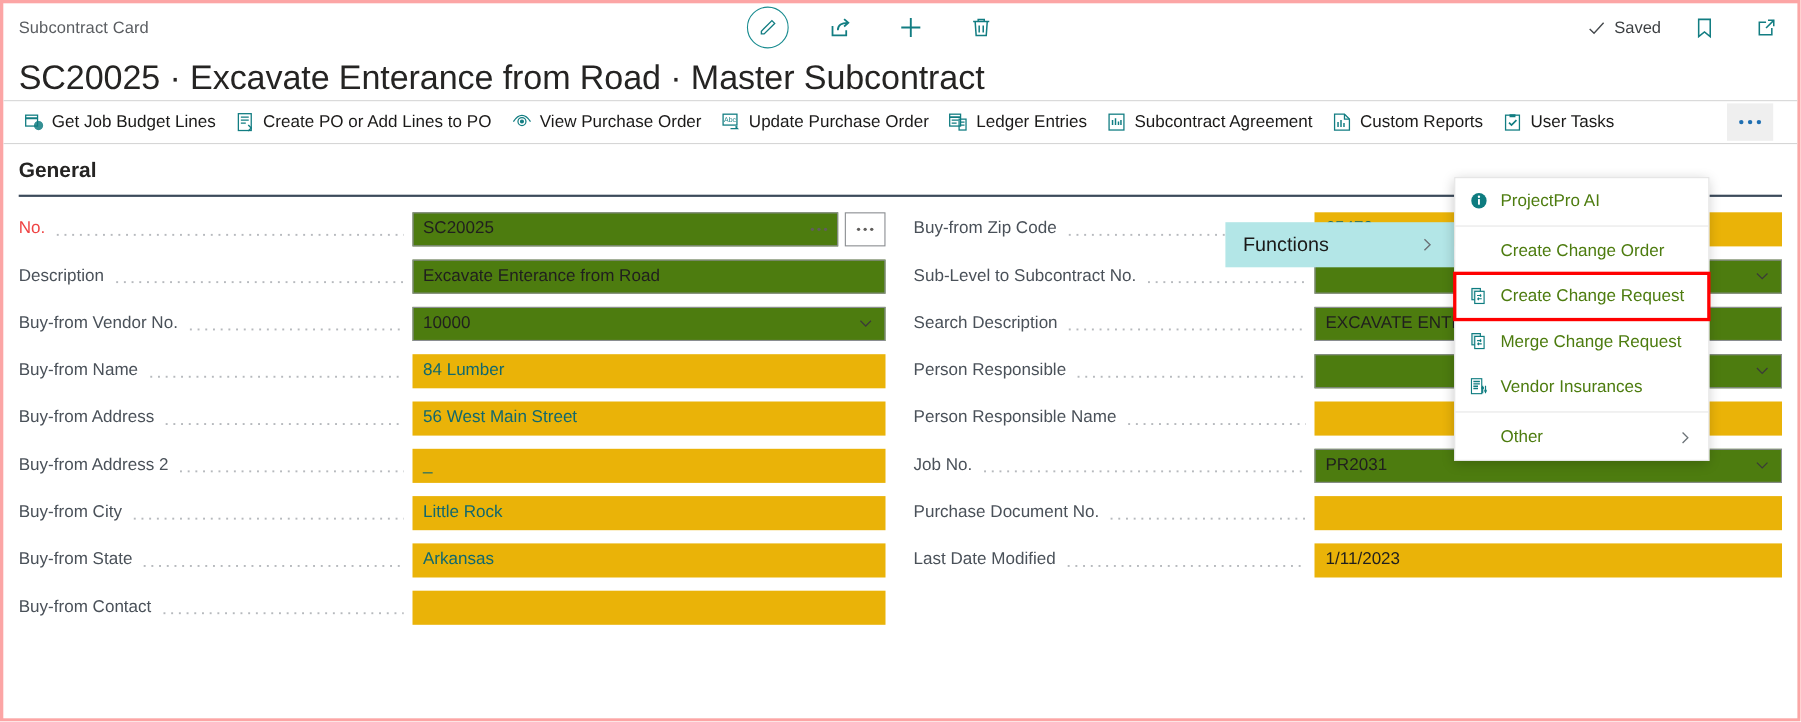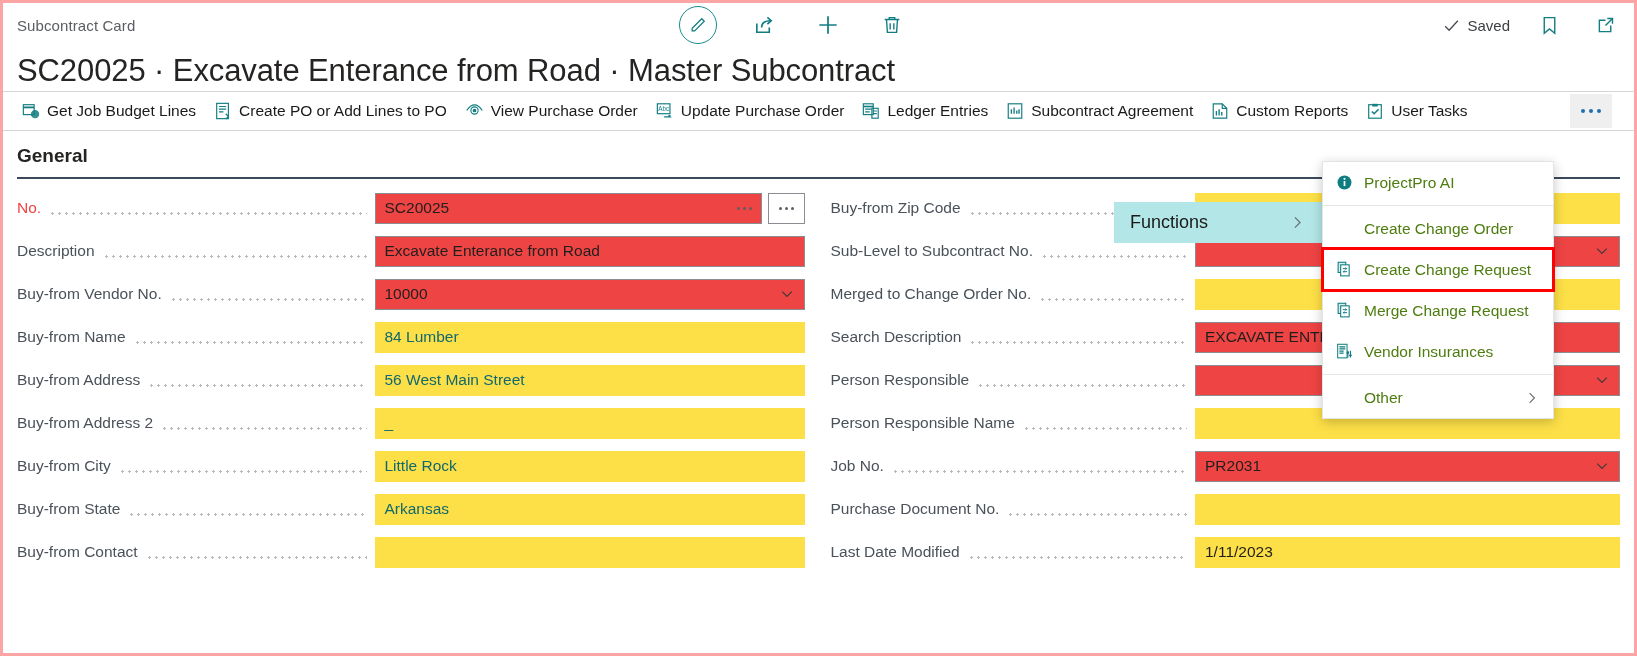--- a/index.html
+++ b/index.html
@@ -156,28 +156,28 @@
     display:flex;
     align-items:center;
   }
   .field {
     height:31px;
     display:flex;
     align-items:center;
     padding:0 9px;
     font-size:15.5px;
     color:#201f1e;
-    background:#ef4444;
+    background:#4d7c0f;
     border:1px solid #8a8d91;
     white-space:nowrap;
     overflow:hidden;
   }
   .field.flat {
     border:1px solid transparent;
-    background:#fde047;
+    background:#eab308;
     color:#11686e;
   }
   .field.dd { justify-content:space-between; }
   .chev {
     color:#3b3a39;
     margin-left:8px;
     display:flex;align-items:center;
   }
   .dots-inline {
     display:flex;gap:3px;margin-left:auto;padding-left:10px;
@@ -540,29 +540,20 @@
             <span></span>
             <span class="chev">
               <svg width="16" height="16" viewBox="0 0 20 20" fill="none" stroke="currentColor" stroke-width="1.4">
                   <path d="M4 7l6 6 6-6"></path>
                 </svg>
             </span>
           </span>
         </span>
       </div>
 
-      <div class="row">
-        <span class="lbl">Merged to Change Order No.</span>
-        <span class="leader"></span>
-        <span class="ctl">
-          <span class="field flat">
-            <span></span>
-          </span>
-        </span>
-      </div>
 
       <div class="row">
         <span class="lbl">Search Description</span>
         <span class="leader"></span>
         <span class="ctl">
           <span class="field">
             <span>EXCAVATE ENTERANCE FROM ROAD</span>
           </span>
         </span>
       </div>

